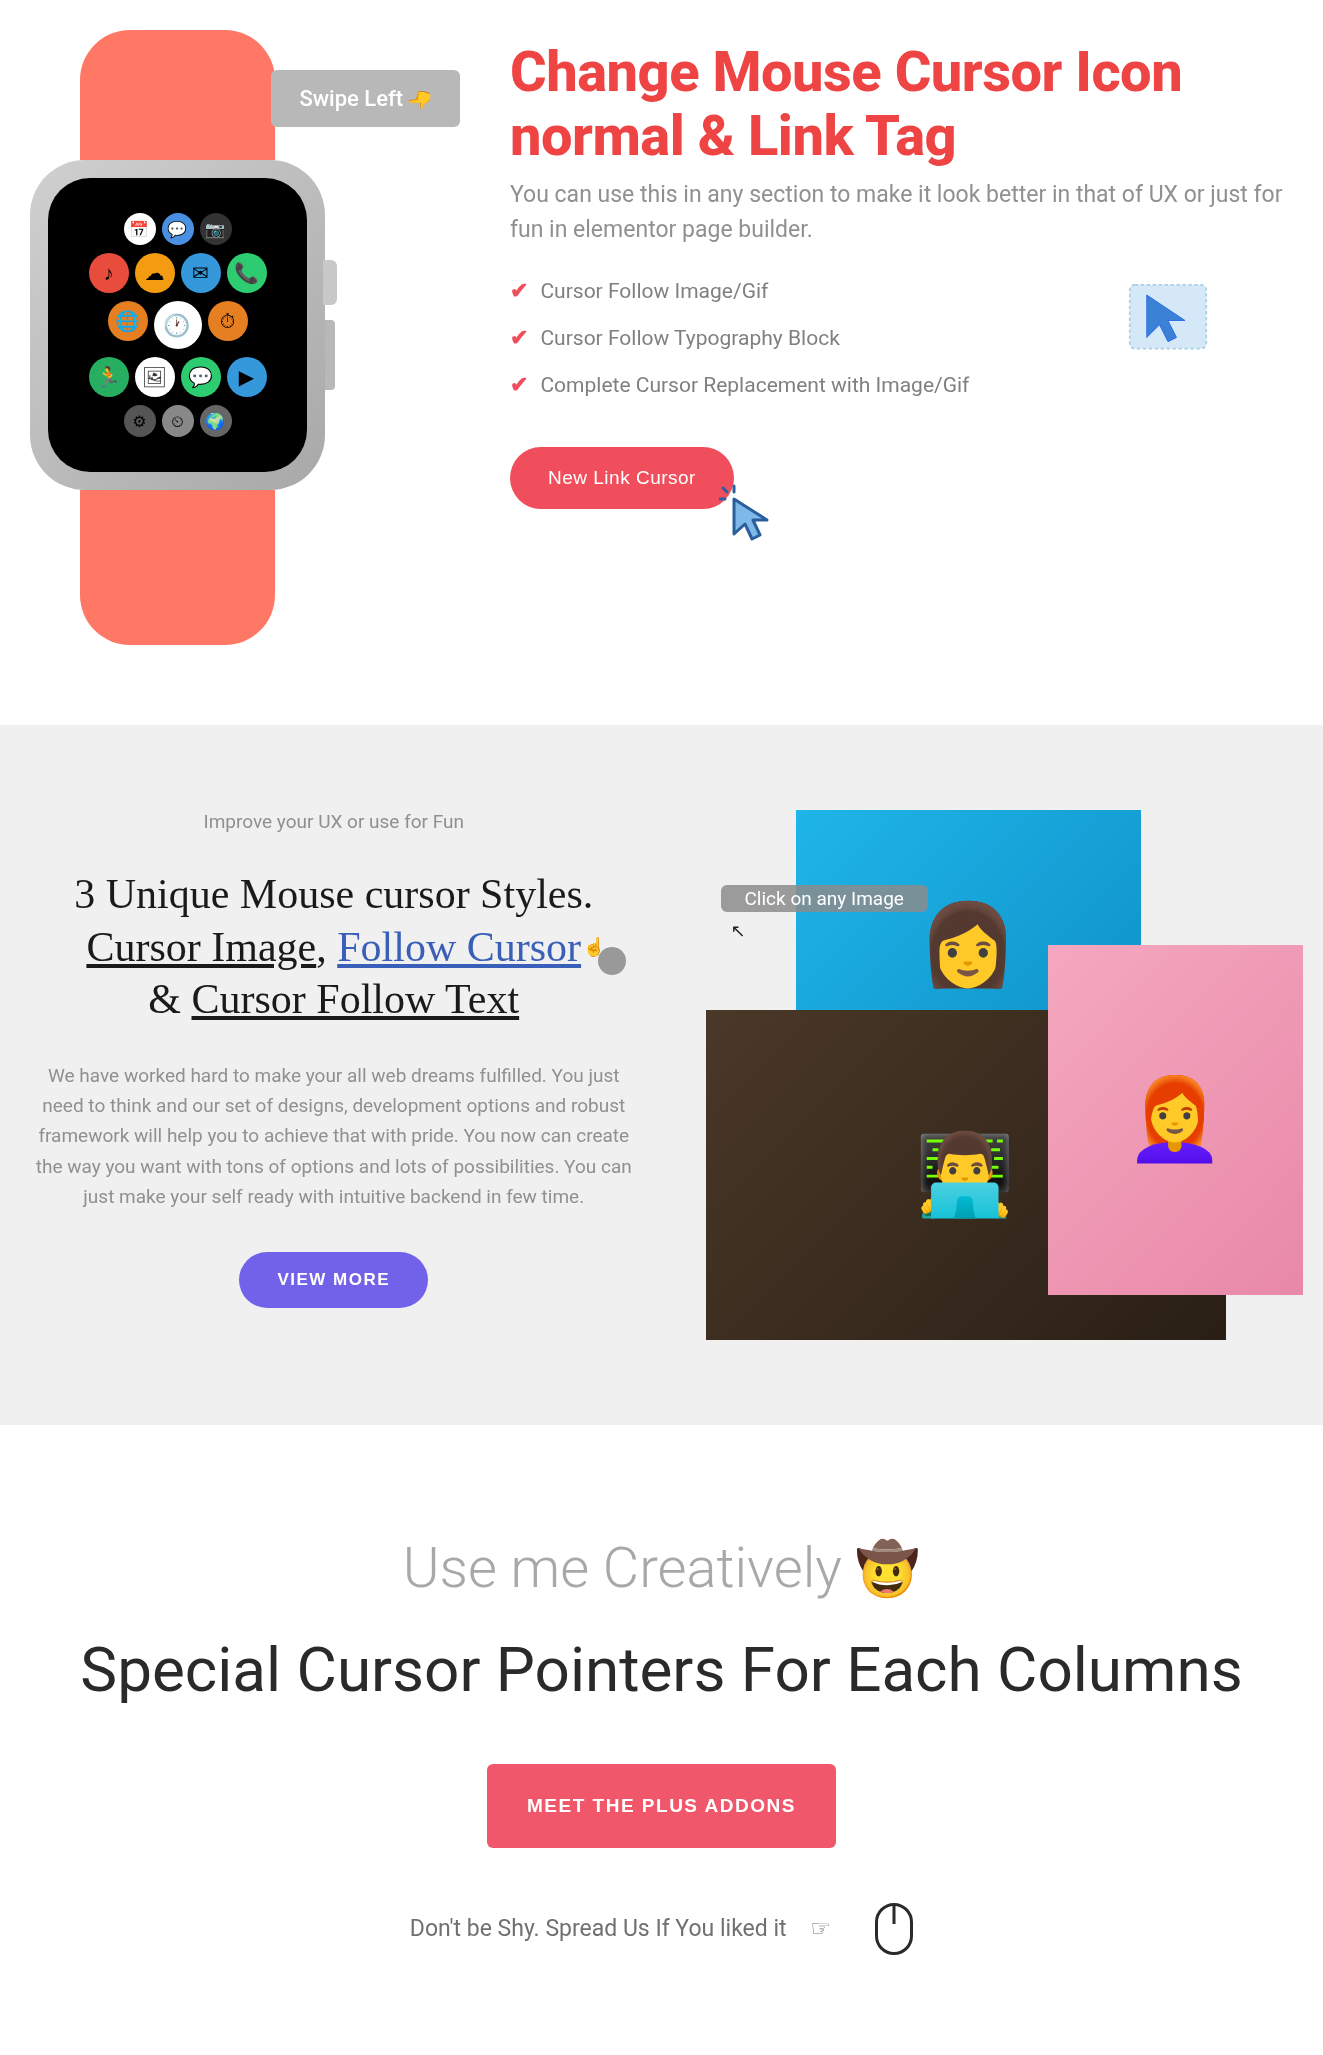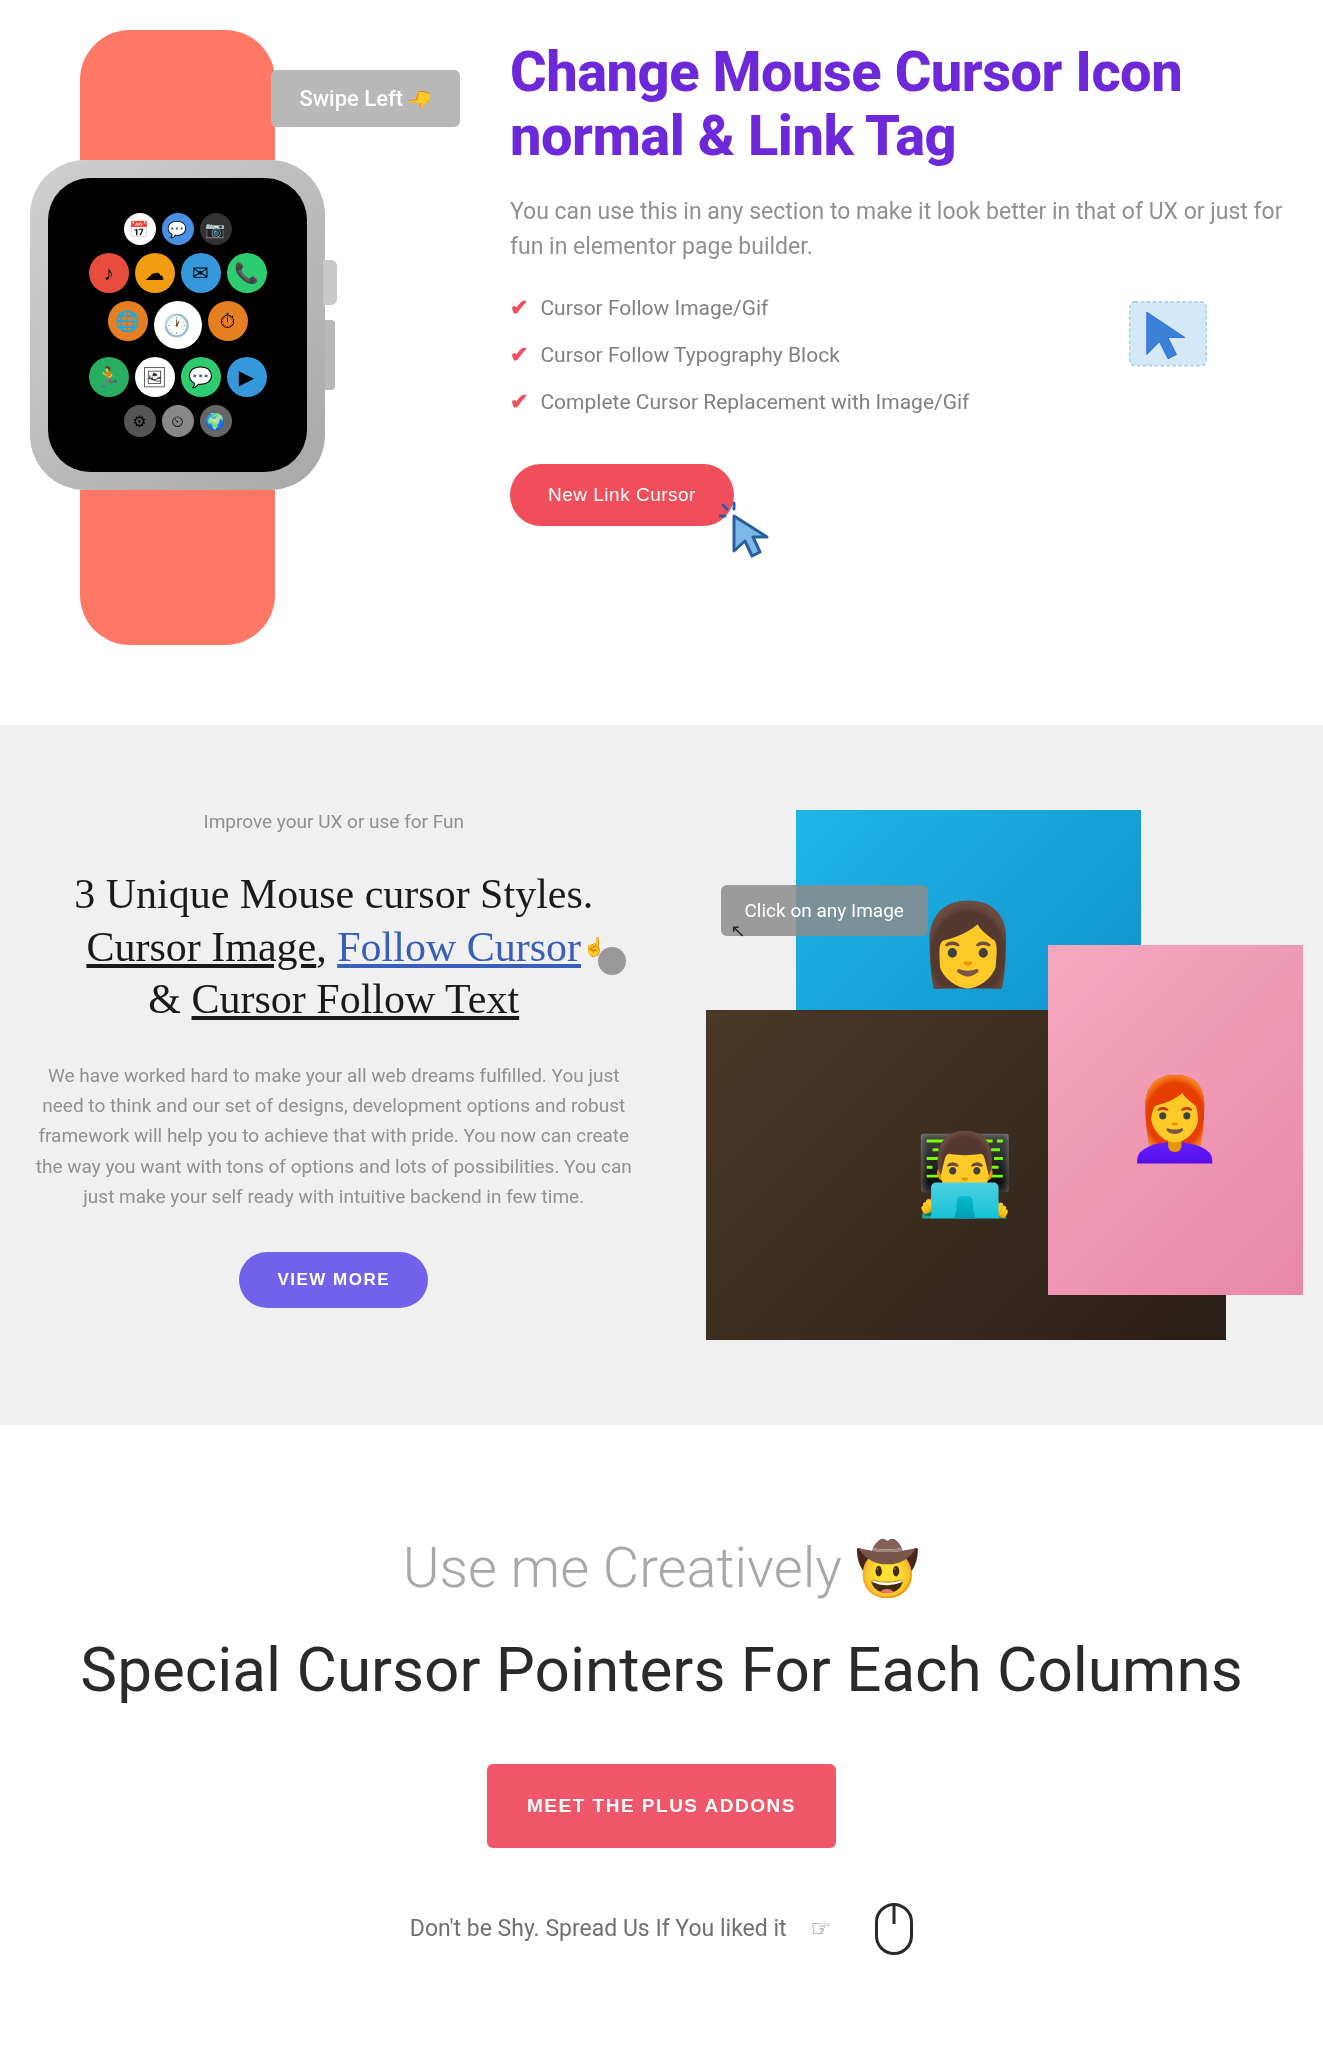--- a/index.html
+++ b/index.html
@@ -16,21 +16,21 @@
 .watch-crown { position: absolute; right: -12px; top: 100px; width: 14px; height: 45px; background: #c8c8c8; border-radius: 0 6px 6px 0; }
 .watch-button { position: absolute; right: -10px; top: 160px; width: 10px; height: 70px; background: #b8b8b8; border-radius: 0 4px 4px 0; }
 .watch-screen { width: 100%; height: 100%; background: #000; border-radius: 42px; padding: 20px; display: flex; flex-direction: column; justify-content: center; gap: 8px; }
 .icon-row { display: flex; justify-content: center; gap: 6px; }
 .app-icon { width: 40px; height: 40px; border-radius: 50%; display: flex; align-items: center; justify-content: center; font-size: 20px; }
 .app-icon.sm { width: 32px; height: 32px; font-size: 16px; }
 .app-icon.lg { width: 48px; height: 48px; font-size: 22px; background: #fff; color: #000; }
 .watch-band-bottom { width: 195px; height: 155px; background: #ff7866; margin: 0 auto; border-radius: 0 0 50px 50px; }
 
 .content-col { flex: 1; padding-top: 10px; }
-.h1 { font-size: 56px; font-weight: 800; color: #6d28d9; line-height: 1.15; margin-bottom: 25px; letter-spacing: -0.5px; }
+.h1 { font-size: 56px; font-weight: 800; color: #ef4444; line-height: 1.15; margin-bottom: 8px; letter-spacing: -0.5px; }
 .subtitle { font-size: 23px; color: #909090; line-height: 1.55; margin-bottom: 30px; }
 .features { position: relative; margin-bottom: 50px; }
 .feature-list { list-style: none; }
 .feature-list li { display: flex; align-items: center; gap: 12px; margin-bottom: 22px; color: #808080; font-size: 21px; }
 .check { color: #f04e5c; font-weight: bold; font-size: 22px; }
 .cursor-img { position: absolute; right: 90px; top: 0; width: 90px; height: 85px; }
 .cursor-img svg { width: 100%; height: 100%; }
 
 .btn-row { position: relative; display: inline-block; }
 .btn-red { background: #f04e5c; color: #fff; padding: 20px 38px; border-radius: 35px; font-size: 19px; font-weight: 500; border: none; cursor: pointer; letter-spacing: 0.5px; }
@@ -43,21 +43,21 @@
 .s2-title { font-family: Georgia, 'Times New Roman', serif; font-size: 42px; color: #1a1a1a; line-height: 1.25; margin-bottom: 10px; font-weight: 400; }
 .s2-title .und { text-decoration: underline; }
 .s2-title .link-u { color: #3a5fb8; text-decoration: underline; }
 .s2-title-cursor { display: inline-block; position: relative; }
 .s2-title-cursor .dot { position: absolute; right: -45px; top: 50%; width: 28px; height: 28px; background: #999; border-radius: 50%; }
 .s2-title-cursor .ptr { position: absolute; right: -25px; top: 15px; font-size: 18px; }
 .s2-para { color: #909090; font-size: 19px; line-height: 1.6; margin: 35px 0 40px; }
 .btn-purple { background: #7262ea; color: #fff; padding: 18px 38px; border-radius: 28px; font-size: 17px; font-weight: 700; letter-spacing: 1.5px; border: none; cursor: pointer; }
 
 .s2-right { flex: 1; position: relative; height: 530px; }
-.img-badge { position: absolute; top: 75px; left: 25px; background: rgba(140,140,140,0.85); color: #fff; padding: 14px 24px; border-radius: 6px; font-size: 19px; z-index: 10; }
+.img-badge { position: absolute; top: 75px; left: 25px; background: rgba(140,140,140,0.85); color: #fff; padding: 2px 24px; border-radius: 6px; font-size: 19px; z-index: 10; }
 .img-badge-ptr { position: absolute; top: 110px; left: 35px; z-index: 11; font-size: 18px; color: #222; }
 .photo { position: absolute; background: #ddd; }
 .photo1 { top: 0; left: 100px; width: 345px; height: 270px; background: linear-gradient(135deg, #1fb5e8, #0d8fc7); z-index: 1; overflow: hidden; }
 .photo2 { top: 200px; left: 10px; width: 520px; height: 330px; background: linear-gradient(135deg, #4a3828, #2a1f15); z-index: 2; overflow: hidden; }
 .photo3 { top: 135px; right: 0; width: 255px; height: 350px; background: linear-gradient(135deg, #f5a8c0, #e888a8); z-index: 3; overflow: hidden; }
 .person { display: flex; align-items: center; justify-content: center; height: 100%; font-size: 80px; }
 
 
 .section3 { padding: 110px 20px 60px; text-align: center; }
 .s3-sub { font-size: 56px; color: #a8a8a8; font-weight: 300; margin-bottom: 30px; }

